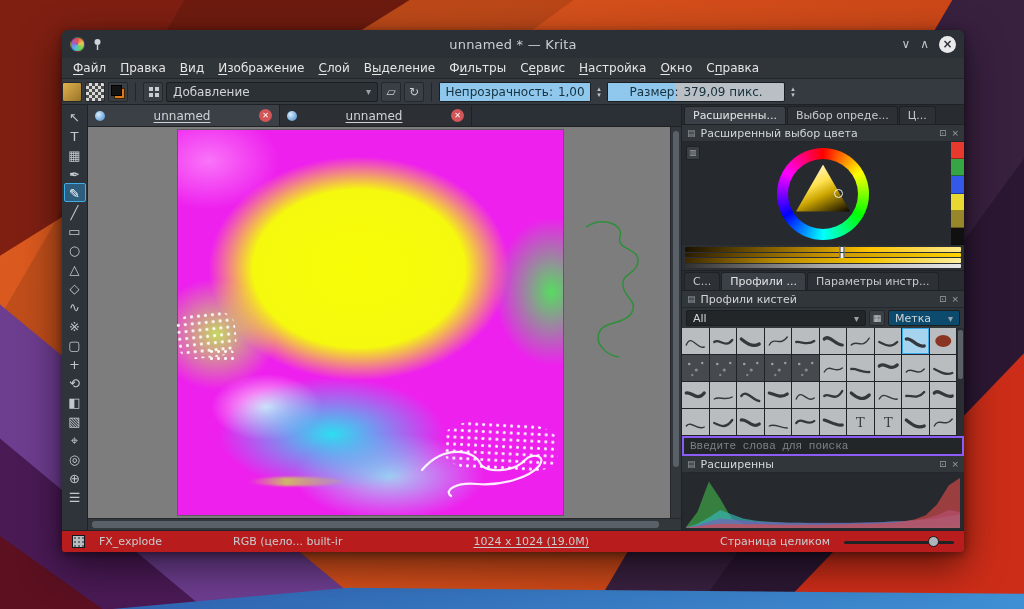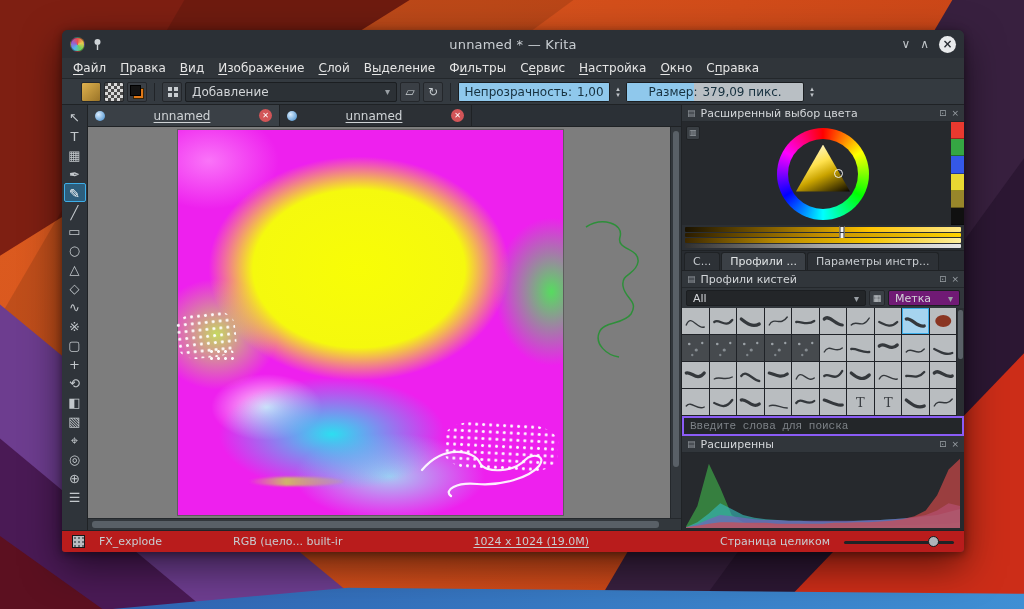--- a/index.html
+++ b/index.html
@@ -29,21 +29,21 @@
   .tb-title{flex:1;text-align:center;font-size:13px;letter-spacing:.2px;color:#c9ced3;white-space:nowrap;overflow:hidden}
   .tb-right{display:flex;align-items:center;gap:10px;width:110px;justify-content:flex-end}
   .wbtn{font-size:12px;color:#c0c5c9;cursor:default;line-height:16px}
   .wbtn.close{width:17px;height:17px;border-radius:50%;background:#e8eaec;color:#2b3036;display:flex;align-items:center;justify-content:center;font-size:12px;font-weight:bold}
 
   .menubar{height:21px;flex:0 0 21px;background:#30353a;display:flex;align-items:center;padding:0 4px;border-bottom:1px solid #23272b}
   .menu-item{padding:2px 7px;font-size:12px;color:#e5e5e5;white-space:nowrap}
   .menu-item u{text-decoration:underline;text-underline-offset:2px}
 
   
-  .toolbar{height:26px;flex:0 0 26px;background:#343a40;display:flex;align-items:center;gap:3px;padding:0 19px;border-bottom:1px solid #1f2225}
+  .toolbar{height:26px;flex:0 0 26px;background:#343a40;display:flex;align-items:center;gap:3px;padding:0 0;border-bottom:1px solid #1f2225}
   .tbtn{width:20px;height:20px;border:1px solid #24272b;border-radius:2px;background:#3a3f45;color:#c8cdd1;
     display:flex;align-items:center;justify-content:center;font-size:12px;position:relative;flex:0 0 auto}
   .tbtn.grad{background:linear-gradient(135deg,#e0b24e,#9a7428)}
   .tbtn.pattern{background:repeating-conic-gradient(#d8d8d8 0 25%,#4a4a4a 0 50%) 0 0/6px 6px}
   .tbtn.colors .fgc{position:absolute;left:2px;top:2px;width:11px;height:11px;background:#131313;border:1px solid #000}
   .tbtn.colors .bgc{position:absolute;right:2px;bottom:2px;width:11px;height:11px;background:#e07818;border:1px solid #3a2505}
   .dots{width:4px;height:4px;background:#c8cdd1;box-shadow:6px 0 #c8cdd1,0 6px #c8cdd1,6px 6px #c8cdd1;margin:-5px 0 0 -5px}
   .vsep{width:1px;height:18px;background:#212428;margin:0 4px;flex:0 0 1px}
   .combo{display:flex;align-items:center;justify-content:space-between;background:#2c3136;border:1px solid #1b1e21;border-radius:2px;
     color:#d2d5d8;font-size:12px;height:20px;padding:0 6px}
@@ -116,21 +116,21 @@
     background:linear-gradient(155deg,#ffffff 2%,#ffe14d 40%,#caa400 60%,#0e0a00 98%)}
   .wmarker{position:absolute;left:57px;top:41px;width:9px;height:9px;border:1.5px solid #f0f0f0;border-radius:50%}
   .swatches{position:absolute;right:0;top:0;bottom:0;width:13px;display:flex;flex-direction:column}
   .sw{flex:1;border-bottom:1px solid rgba(0,0,0,.35)}
   .gradbars{height:26px;flex:0 0 26px;background:#2b2f34;padding:2px 3px;display:flex;flex-direction:column;gap:1px;border-bottom:1px solid #1f2225}
   .gbar{position:relative;flex:1;border-radius:1px}
   .gmark{position:absolute;top:-1px;width:5px;height:7px;background:#f2f2f2;border:1px solid #333;transform:translateX(-50%)}
 
   .filter-row{height:20px;flex:0 0 20px;display:flex;align-items:center;gap:3px;padding:1px 4px;background:#31363b}
   .combo.all{flex:1;height:16px;font-size:11px;background:#232629}
-  .combo.tag{width:72px;height:16px;font-size:11px;background:#701a75}
+  .combo.tag{width:72px;height:16px;font-size:11px;background:#0c4a6e}
   .tbtn.small{width:16px;height:16px;font-size:9px}
   .bgwrap{height:108px;flex:0 0 108px;position:relative;background:#202328;padding-right:8px}
   .brush-grid{display:grid;grid-template-columns:repeat(10,1fr);grid-auto-rows:26px;gap:1px;height:100%}
   .bcell{background:#b9bdc0;overflow:hidden}
   .bcell svg{width:100%;height:100%;display:block}
   .bcell.dark{background:#464a4e}
   .bcell.sel{background:#a6d4ef;outline:1px solid #3daee9;outline-offset:-1px}
   .bscroll{position:absolute;right:0;top:0;bottom:0;width:7px;background:#2a2e32}
   .bscroll i{position:absolute;left:1px;right:1px;top:2px;height:45%;background:#5a6167;border-radius:2px}
   .search{height:20px;flex:0 0 20px;background:#232629;border:2px solid #8b5cf6;color:#d0d3d6;font-size:11px;padding:0 6px;
@@ -293,20 +293,25 @@
           <div class="vscroll">
               <i></i>
             </div>
         </div>
         <div class="hscroll">
             <i></i>
           </div>
       </div>
 
       <div class="dockers">
+        <div class="dtabs" id="dockerTabsTop">
+            <span class="dtab active">Расширенны...</span>
+            <span class="dtab">Выбор опреде...</span>
+            <span class="dtab">Ц...</span>
+          </div>
 
         <div class="dheader">
           <span class="grip">▤</span>
           <span class="dtitle">Расширенный выбор цвета</span>
           <i class="dico">⊡</i>
           <i class="dico">×</i>
         </div>
         <div class="color-body">
           <span class="mini-btn">▥</span>
           <div class="wheel">

